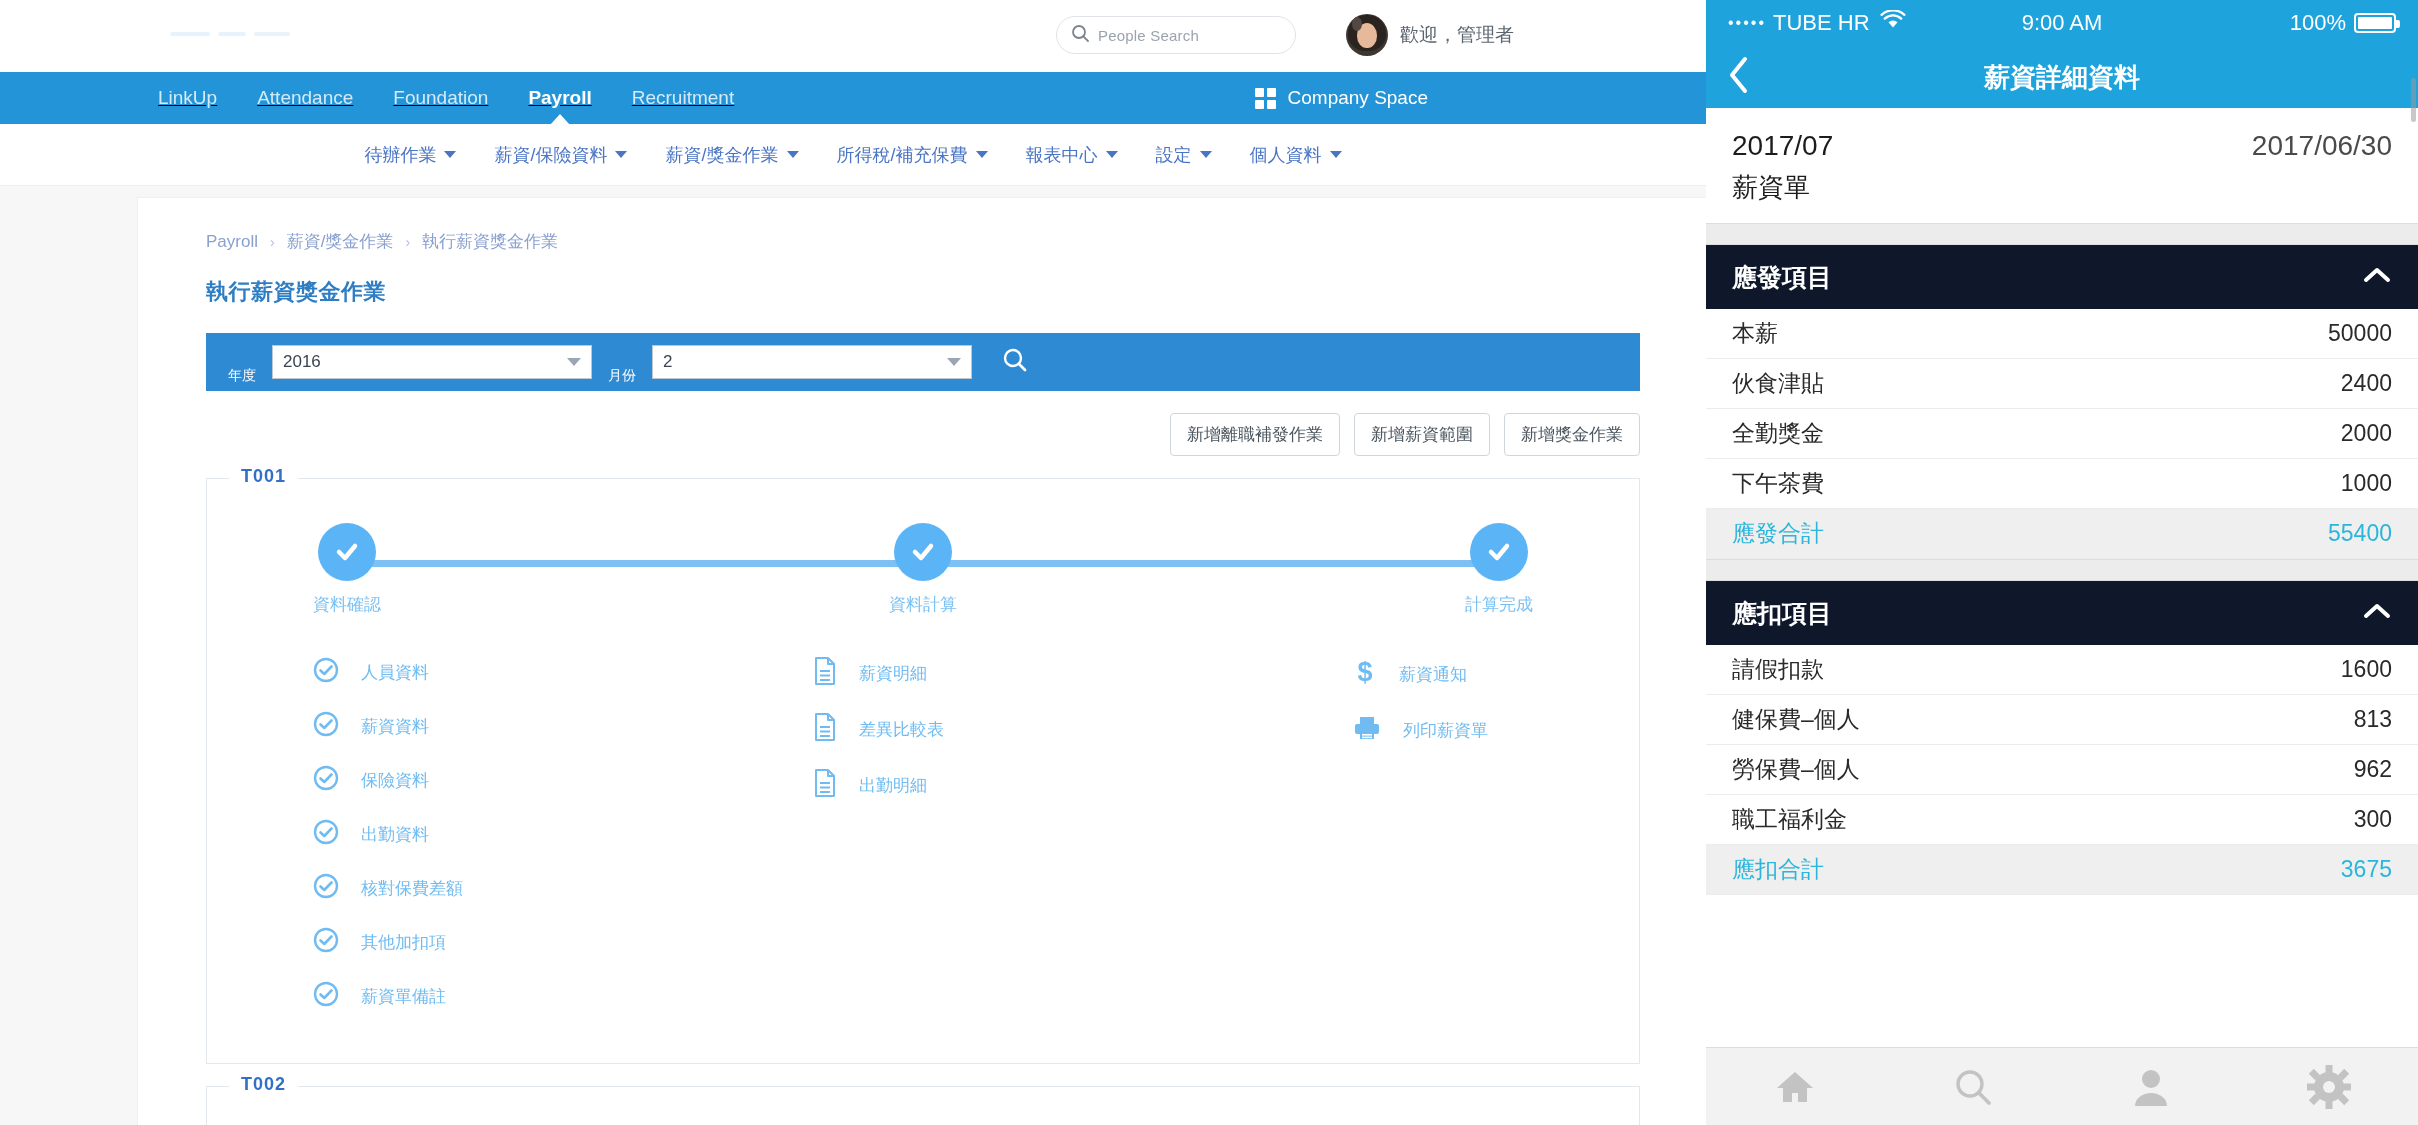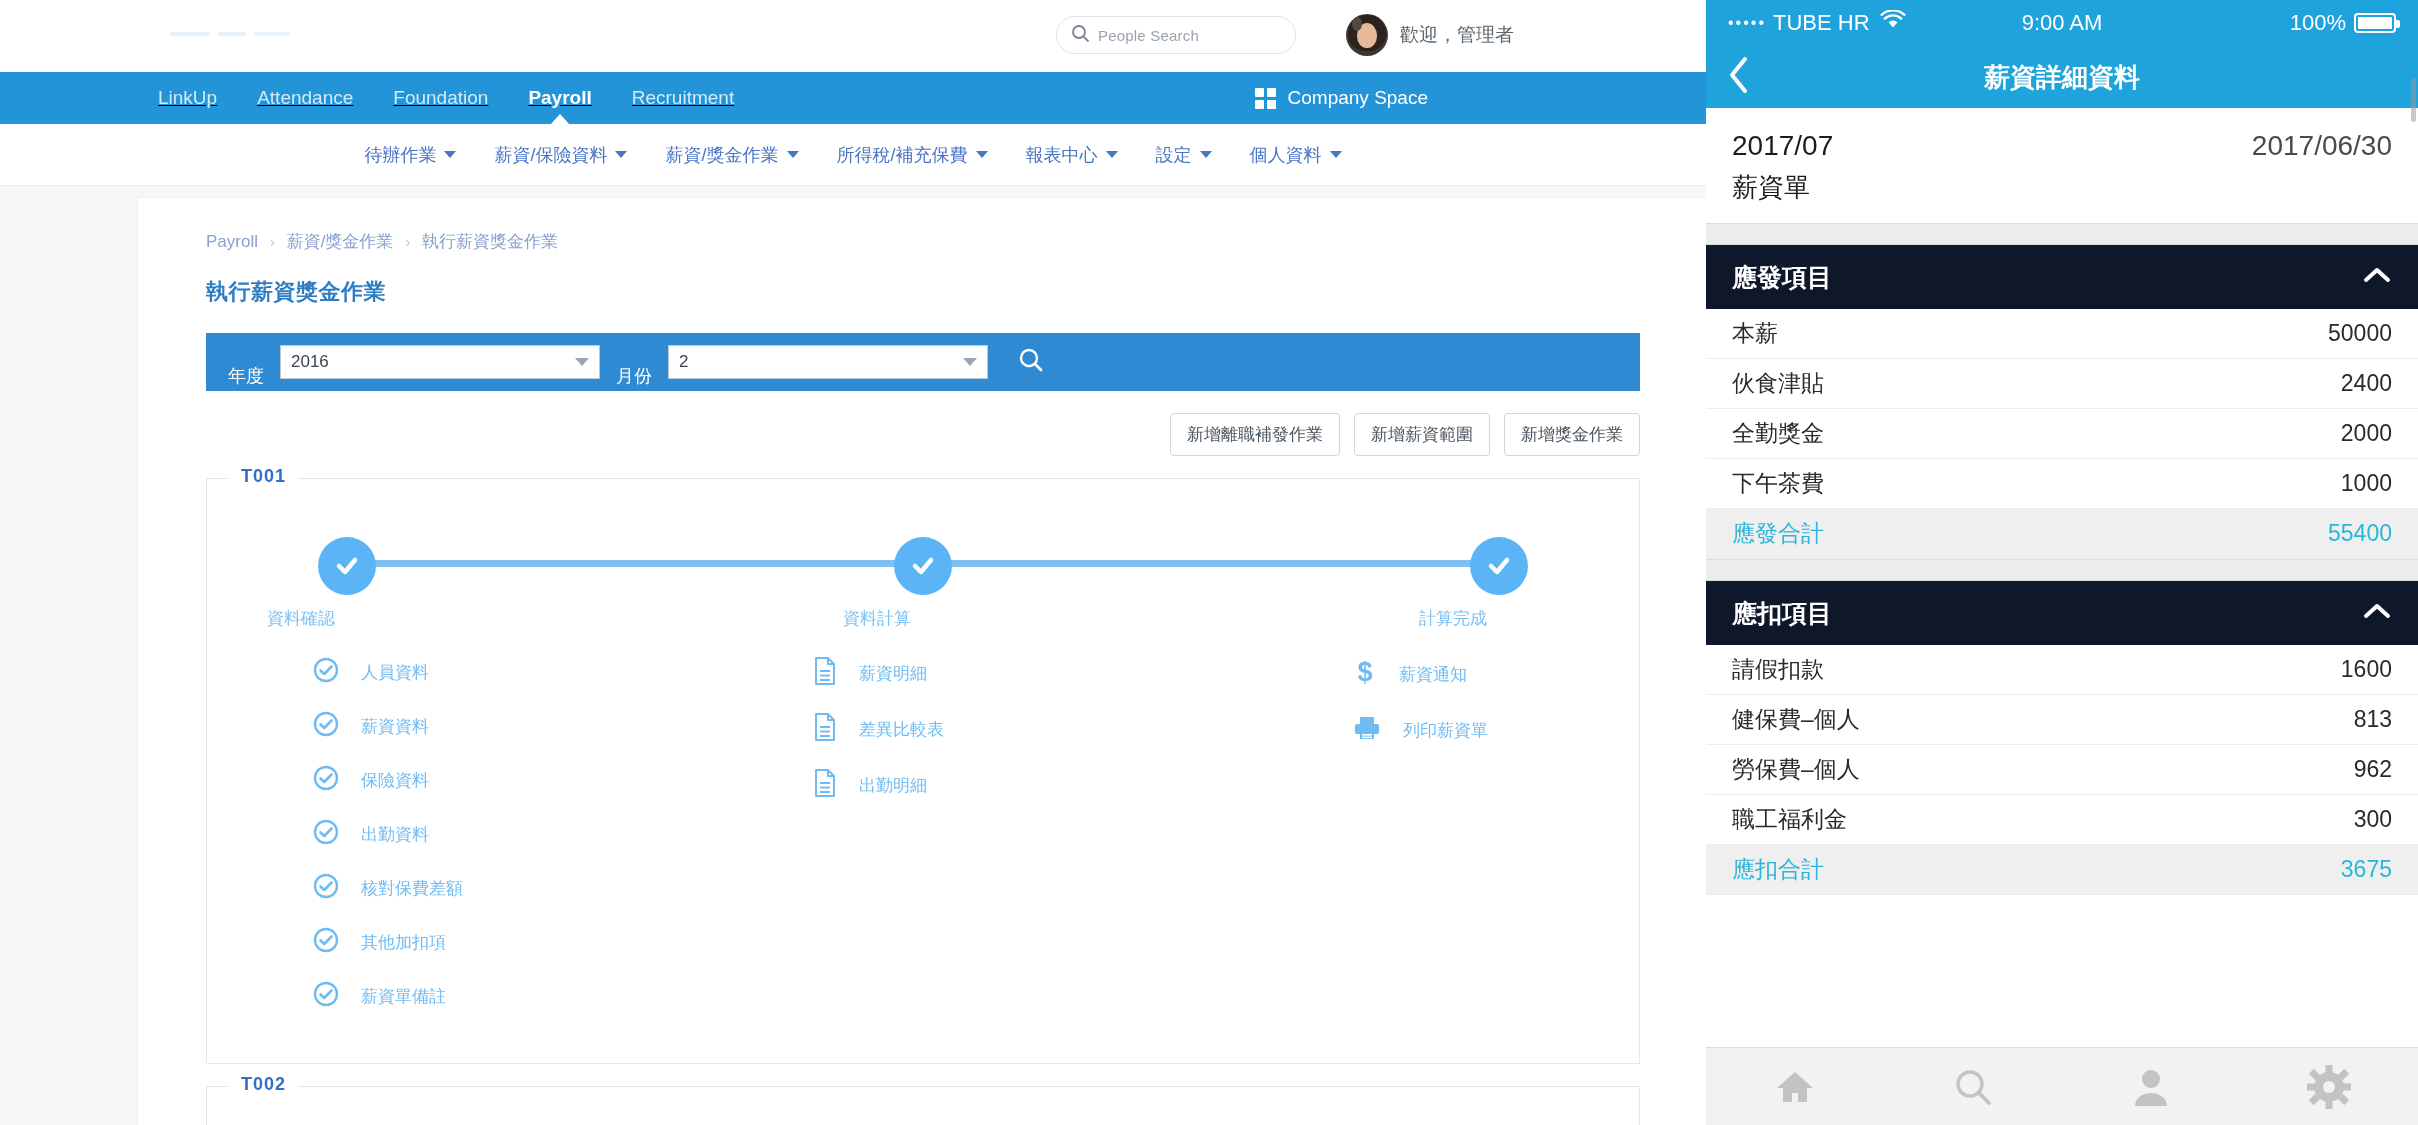--- a/index.html
+++ b/index.html
@@ -52,39 +52,39 @@
   .canvas { position:absolute; left:138px; top:198px; width:1570px; bottom:0; background:#ffffff;
     box-shadow:0 0 0 1px #f0f0f0; }
 
   .crumbs { display:flex; align-items:center; gap:12px; margin:32px 0 0 68px; font-size:17px; color:#8aa0cf; }
   .crumbs .sep { color:#b3c0dc; font-size:14px; }
   .crumbs .c { cursor:pointer; }
   .page-title { margin:24px 0 0 68px; font-size:22px; font-weight:bold; color:#2f7ec4; letter-spacing:.5px;}
 
   .filterbar { margin:26px 68px 0 68px; height:58px; background:#2f8ad4; display:flex; align-items:center;
      padding:0 22px; gap:16px; }
-  .flabel { color:#ffffff; font-size:18px; white-space:nowrap;margin-top:28px; }
+  .flabel { color:#ffffff; font-size:14px; white-space:nowrap;margin-top:28px; }
   .fselect { position:relative; width:320px; height:34px; background:#ffffff; border:1px solid #bcc8d2;
      display:flex; align-items:center; padding:0 10px; }
   .fselect span { font-size:17px; color:#3b4450; }
   .fselect .ar { position:absolute; right:10px; top:50%; transform:translateY(-50%); width:0;height:0;
      border-left:7px solid transparent; border-right:7px solid transparent; border-top:8px solid #9aa6b2; }
   .fsearch { margin-left:14px; cursor:pointer; }
 
   .btnrow { display:flex; justify-content:flex-end; gap:14px; margin:22px 68px 0 68px; }
   .obtn { border:1px solid #cfd6dd; background:#ffffff; border-radius:4px; padding:9px 16px;
      font-size:17px; color:#4c565f; white-space:nowrap; cursor:pointer; }
 
   .fieldset { margin:22px 68px 0 68px; border:1px solid #e3e8ee; position:relative; padding:44px 0 40px 0; }
   .legend { position:absolute; top:-13px; left:22px; background:#ffffff; padding:0 12px;
      font-size:18px; font-weight:bold; color:#3170c6; letter-spacing:1px; }
 
   .stepper { position:relative; height:92px; margin:0 40px; }
   .steps-line { position:absolute; left:80px; right:80px; top:37px; height:7px; background:#7fc0f2; }
-  .step { position:absolute; top:14px; width:160px; text-align:left; }
+  .step { position:absolute; top:0; width:160px; text-align:center; }
   .step .circ { width:58px; height:58px; border-radius:50%; background:#5bb4f5; margin:0 auto;
      display:flex; align-items:center; justify-content:center; position:relative; z-index:2; }
   .step .lab { margin-top:12px; font-size:17px; color:#7cc1f3; }
   .step.s1 { left:20px; } .step.s2 { left:50%; margin-left:-80px; } .step.s3 { right:20px; }
 
   .cols { display:flex; margin:30px 0 0 0; padding:0 46px;gap:40px; }
   .col { flex:1 1 0; }
   .col.c1 { flex:0 0 460px; }
   .col.c2 { flex:0 0 500px; }
   .task { display:flex; align-items:center; gap:22px; padding:12px 0 12px 60px; cursor:pointer; }

